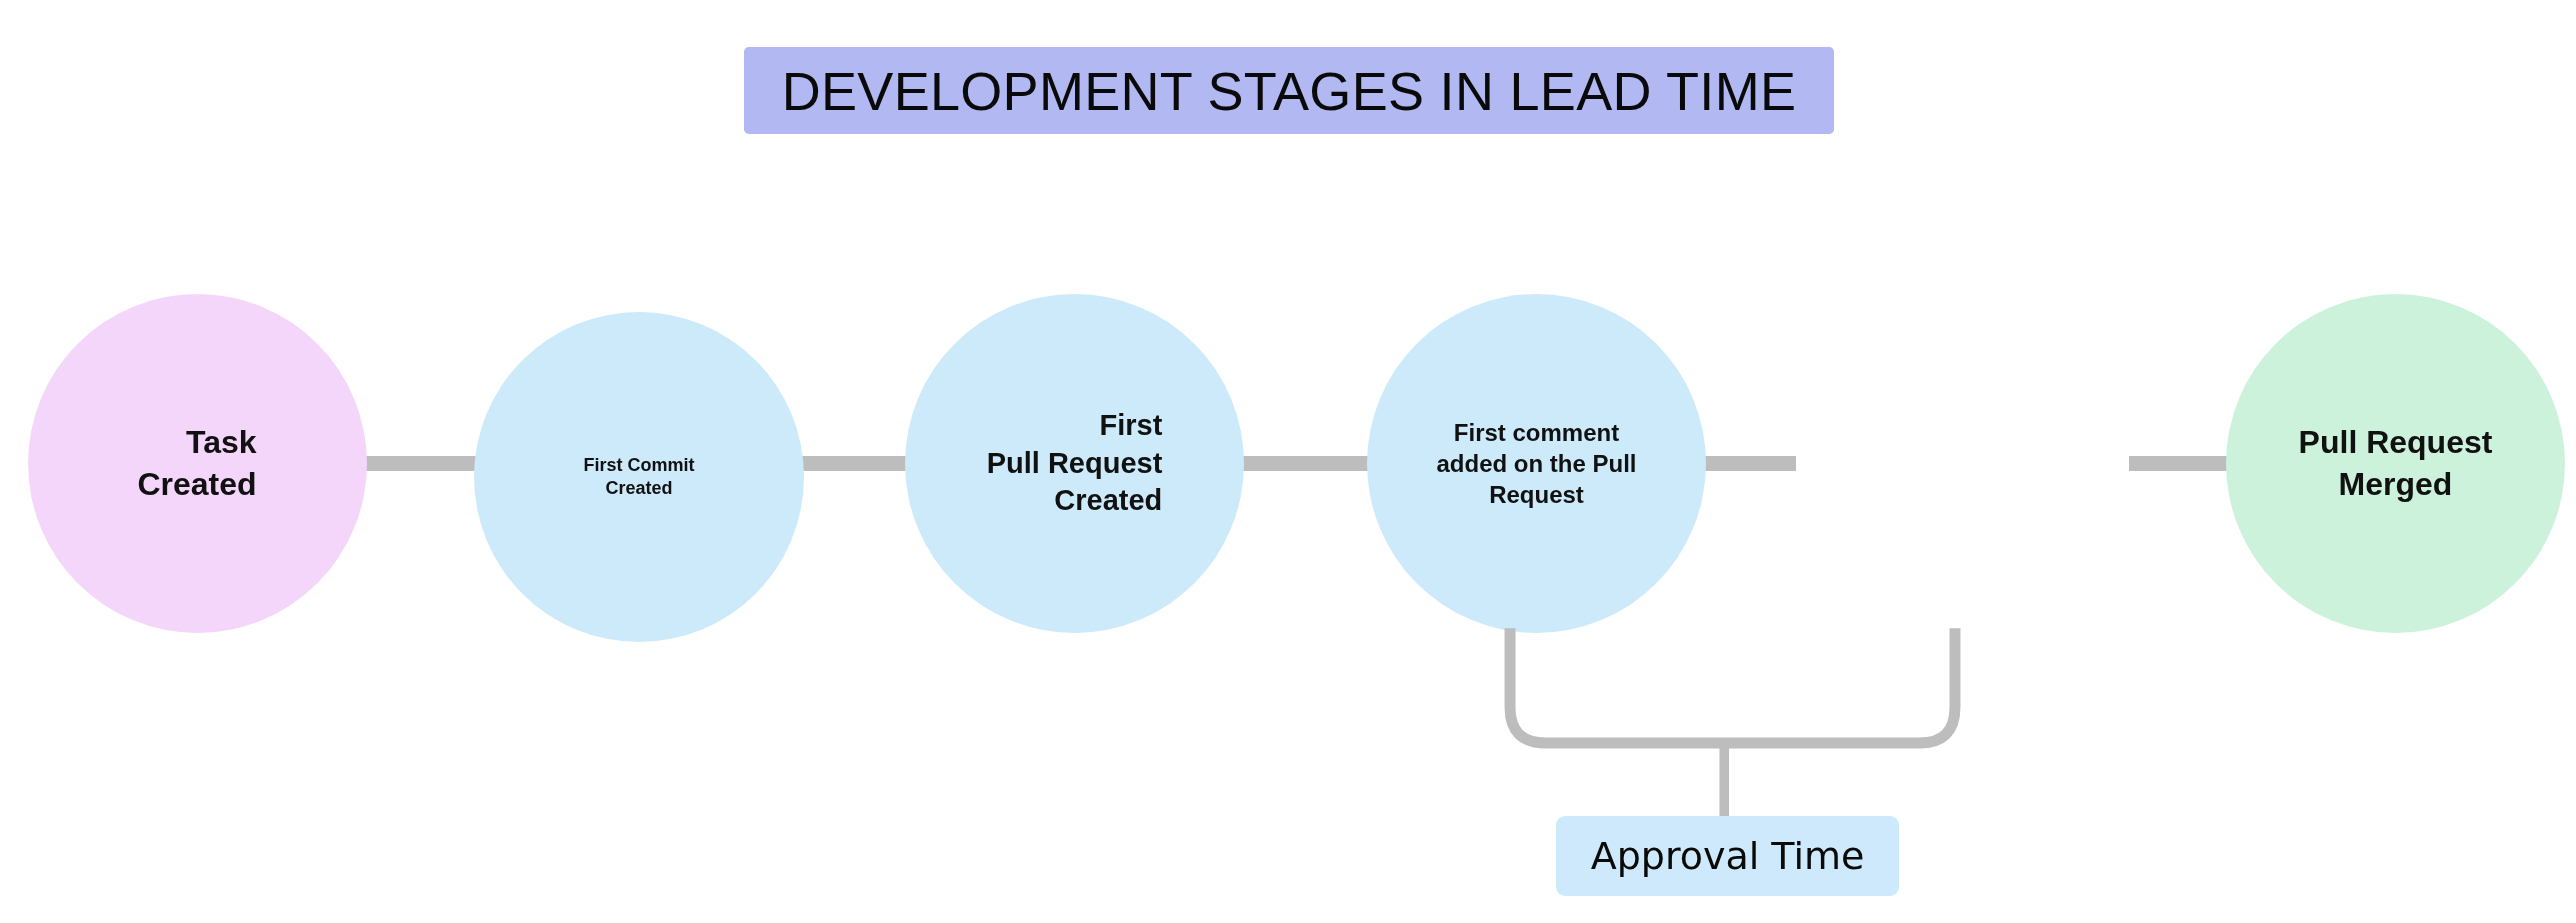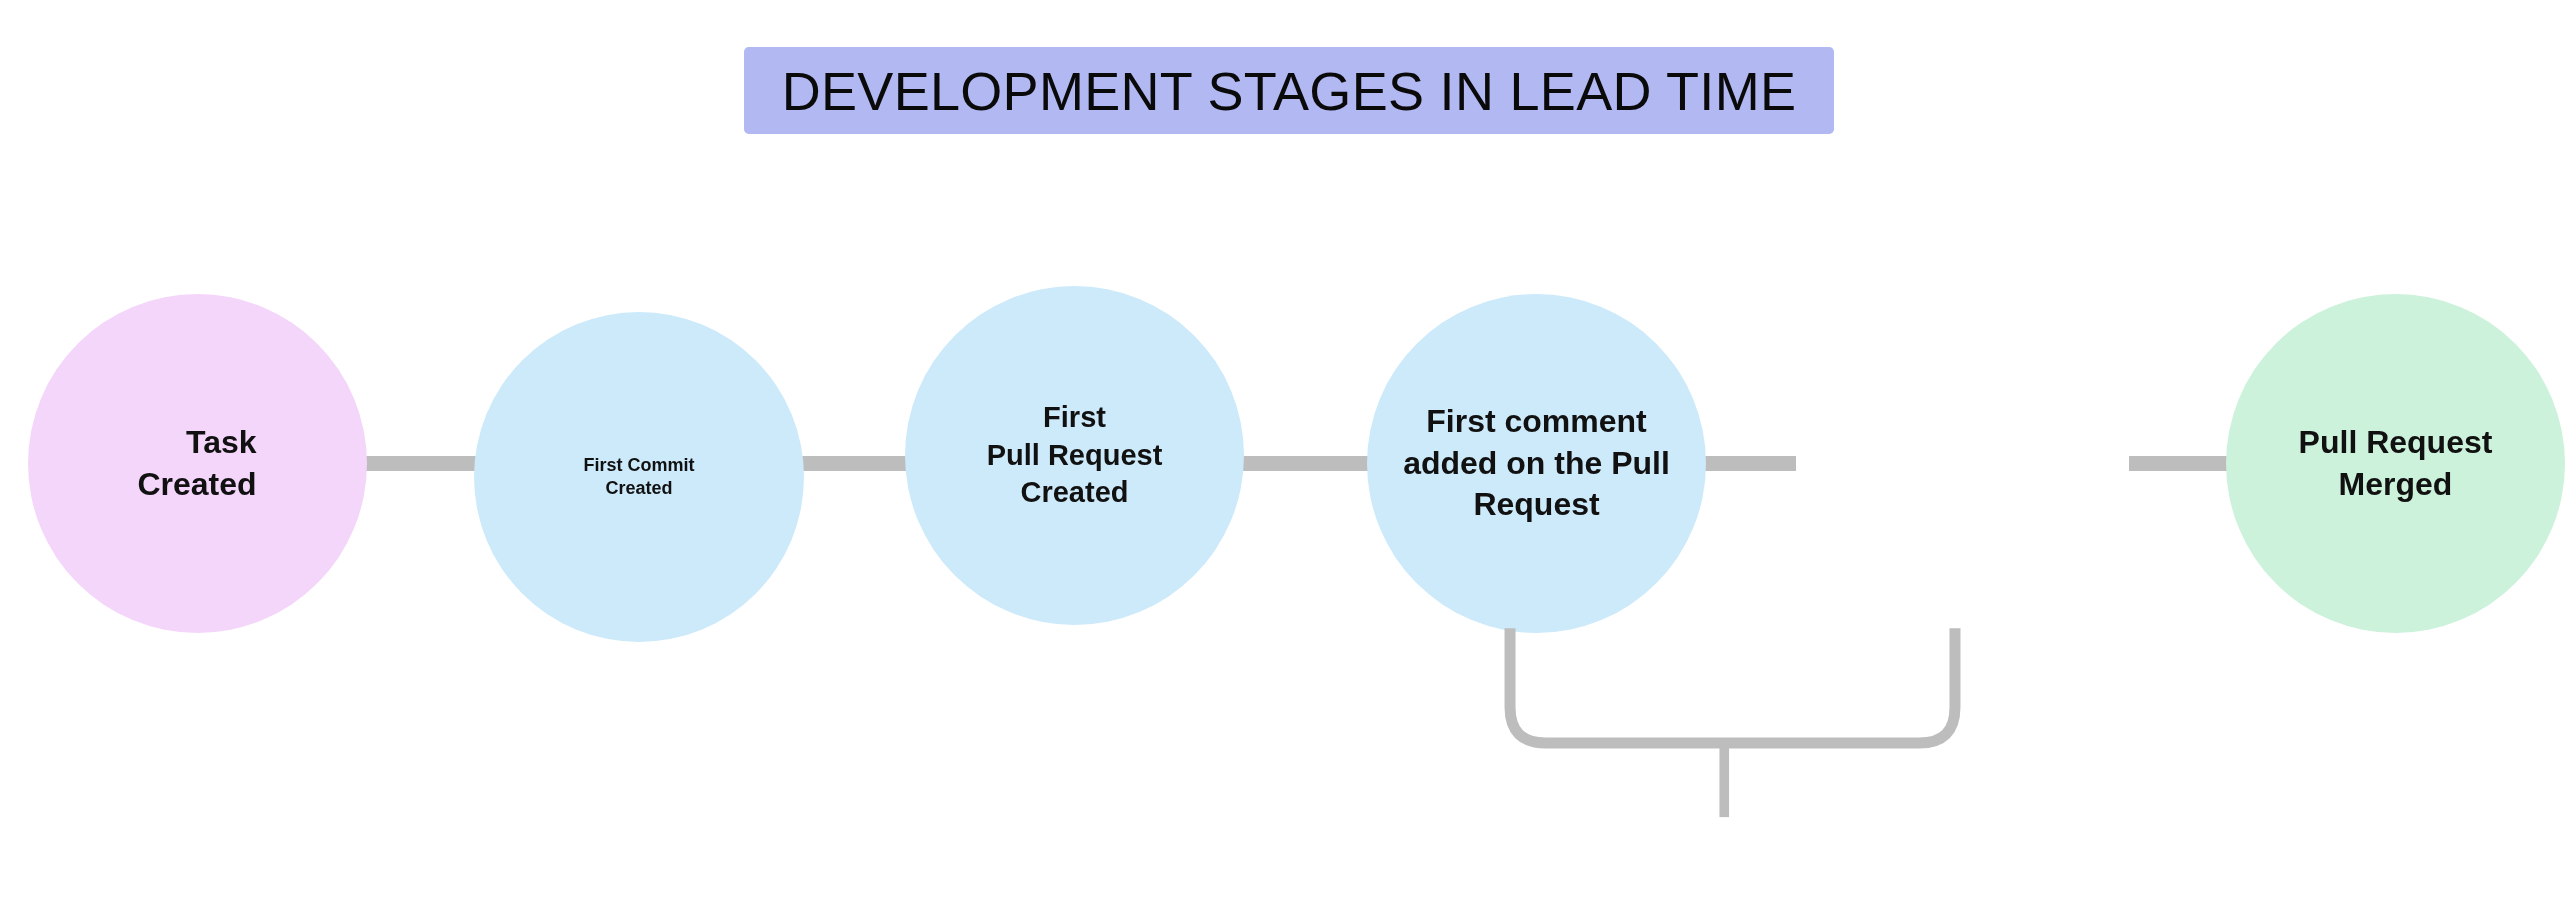--- a/index.html
+++ b/index.html
@@ -73,29 +73,29 @@
     white-space: pre-line;
     padding: 0 4.1px;
   }
 
   .node.pink  { background: #f5d6fb; }
   .node.blue  { background: #cdeafb; }
   .node.green { background: #cdf2dc; }
 
   .n0 { left: 27.5px;   top: 294px; width: 339px; height: 339px; text-align: right; }
   .n1 { left: 474px;  top: 312px; width: 330px; height: 330px; }
-  .n2 { left: 905px; top: 286px; width: 339px; height: 339px; }
+  .n2 { left: 905px; top: 294px; width: 339px; height: 339px; text-align: right; }
   .n3 { left: 1367px; top: 294px; width: 339px; height: 339px; }
   .n4 { left: 1793px; top: 294px; width: 339px; height: 339px; }
   .n5 { left: 2226px; top: 294px; width: 339px; height: 339px; }
 
   .n0 .node-label { font-size: 32px; }
   .n1 .node-label { font-size: 18px; }
   .n2 .node-label { font-size: 29px; }
-  .n3 .node-label { font-size: 32px; width: 316px; }
+  .n3 .node-label { font-size: 24px; width: 316px; }
   .n4 .node-label { font-size: 28px; width: 323px; }
   .n5 .node-label { font-size: 32px; }
 
   
   .bracket-svg {
     position: absolute;
     left: 1477px;
     top: 618px;
     width: 522px;
     height: 206px;
@@ -178,15 +178,18 @@
   <div class="node green n5">
     <span class="node-label">Pull Request
 Merged</span>
   </div>
 
   <svg class="bracket-svg" viewBox="0 0 760 300">
     <path class="bracket-path" d="M 48 15 L 48 130 Q 48 182 100 182 L 644 182 Q 696 182 696 130 L 696 15"></path>
     <path class="bracket-stem" d="M 360 182 L 360 290"></path>
   </svg>
 
+  <div class="approval-label">
+    <span class="approval-label-text">Approval Time</span>
+  </div>
 
 </div>
 
 
 </body></html>

